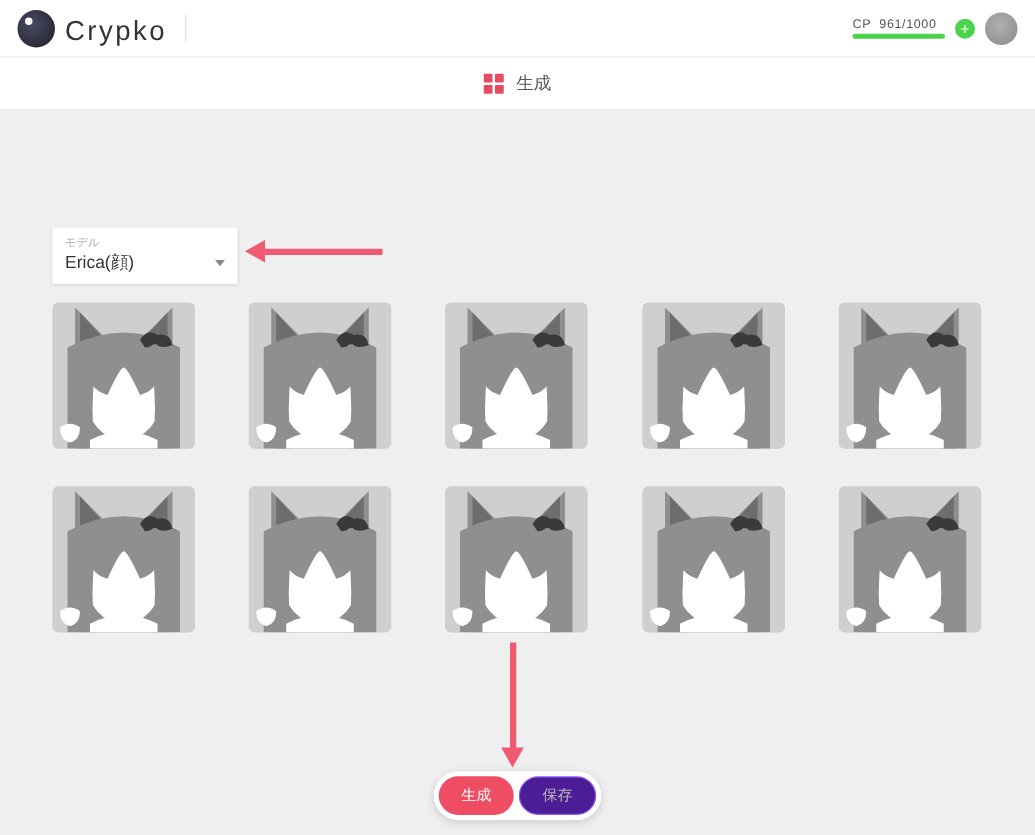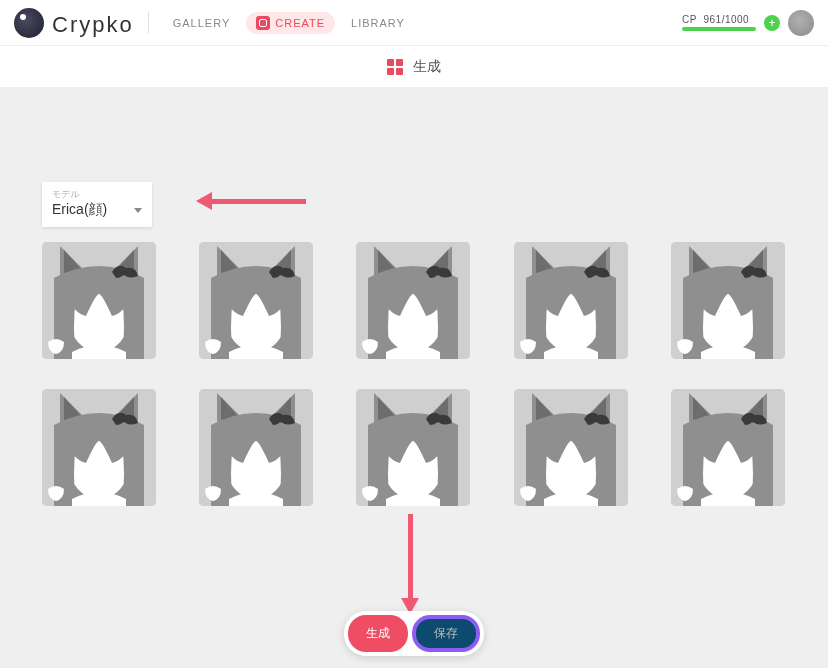--- a/index.html
+++ b/index.html
@@ -81,21 +81,21 @@
   .main {
     background:#efefef;
     height: calc(668px - 46px - 42px);
     position:relative;
     padding-top: 60px;
   }
 
   
   .model-select {
     position:absolute; left:42px; top:94px;
-    width:110px; background:#fff;
+    width:148px; background:#fff;
     box-shadow: 0 1px 3px rgba(0,0,0,0.12);
     padding:6px 10px 8px; cursor:pointer;
   }
   .model-label { font-size:9px; color:#aaa; }
   .model-value-row { display:flex; align-items:center; justify-content:space-between; }
   .model-value { font-size:14px; color:#333; }
   .chev { width:0;height:0;border-left:4px solid transparent;border-right:4px solid transparent;border-top:5px solid #888; }
 
   
   .arrow-h {
@@ -137,45 +137,37 @@
     position:absolute; left:50%; transform:translateX(-50%); bottom:12px;
     background:#fff; border-radius:22px; padding:4px;
     display:flex; gap:4px;
     box-shadow: 0 2px 8px rgba(0,0,0,0.15);
   }
   .btn {
     border-radius:18px; font-size:12px; padding:6px 18px;
     border:none; cursor:pointer;
   }
   .btn.primary { background:#ef4d64; color:#fff; }
-  .btn.secondary { background:#0c4a6e; color:#bbb; border:4px solid #8b5cf6; }
+  .btn.secondary { background:#4c1d95; color:#bbb; border:1px solid #8b5cf6; }
 
   
   .watermark {
     position:absolute; right:10px; bottom:8px; text-align:right;
     font-size:10px; color:#c9c9c9; line-height:1.4;
   }
 </style>
 </head>
 <body>
 
 <div class="header">
   <div class="logo-wrap">
     <div class="logo-avatar"></div>
     <div class="logo-text">Crypko</div>
   </div>
   <div class="vsep"></div>
-  <div class="nav">
-    <div class="nav-item">GALLERY</div>
-    <div class="nav-item active">
-      <span class="mini-icon"></span>
-      <span>CREATE</span>
-    </div>
-    <div class="nav-item">LIBRARY</div>
-  </div>
   <div class="header-right">
     <div class="cp-wrap">
       <div class="cp-text">
         <span>CP</span>&nbsp;&nbsp;<span>961/1000</span>
       </div>
       <div class="cp-bar"></div>
     </div>
     <div class="plus-btn">+</div>
     <div class="user-avatar"></div>
   </div>

